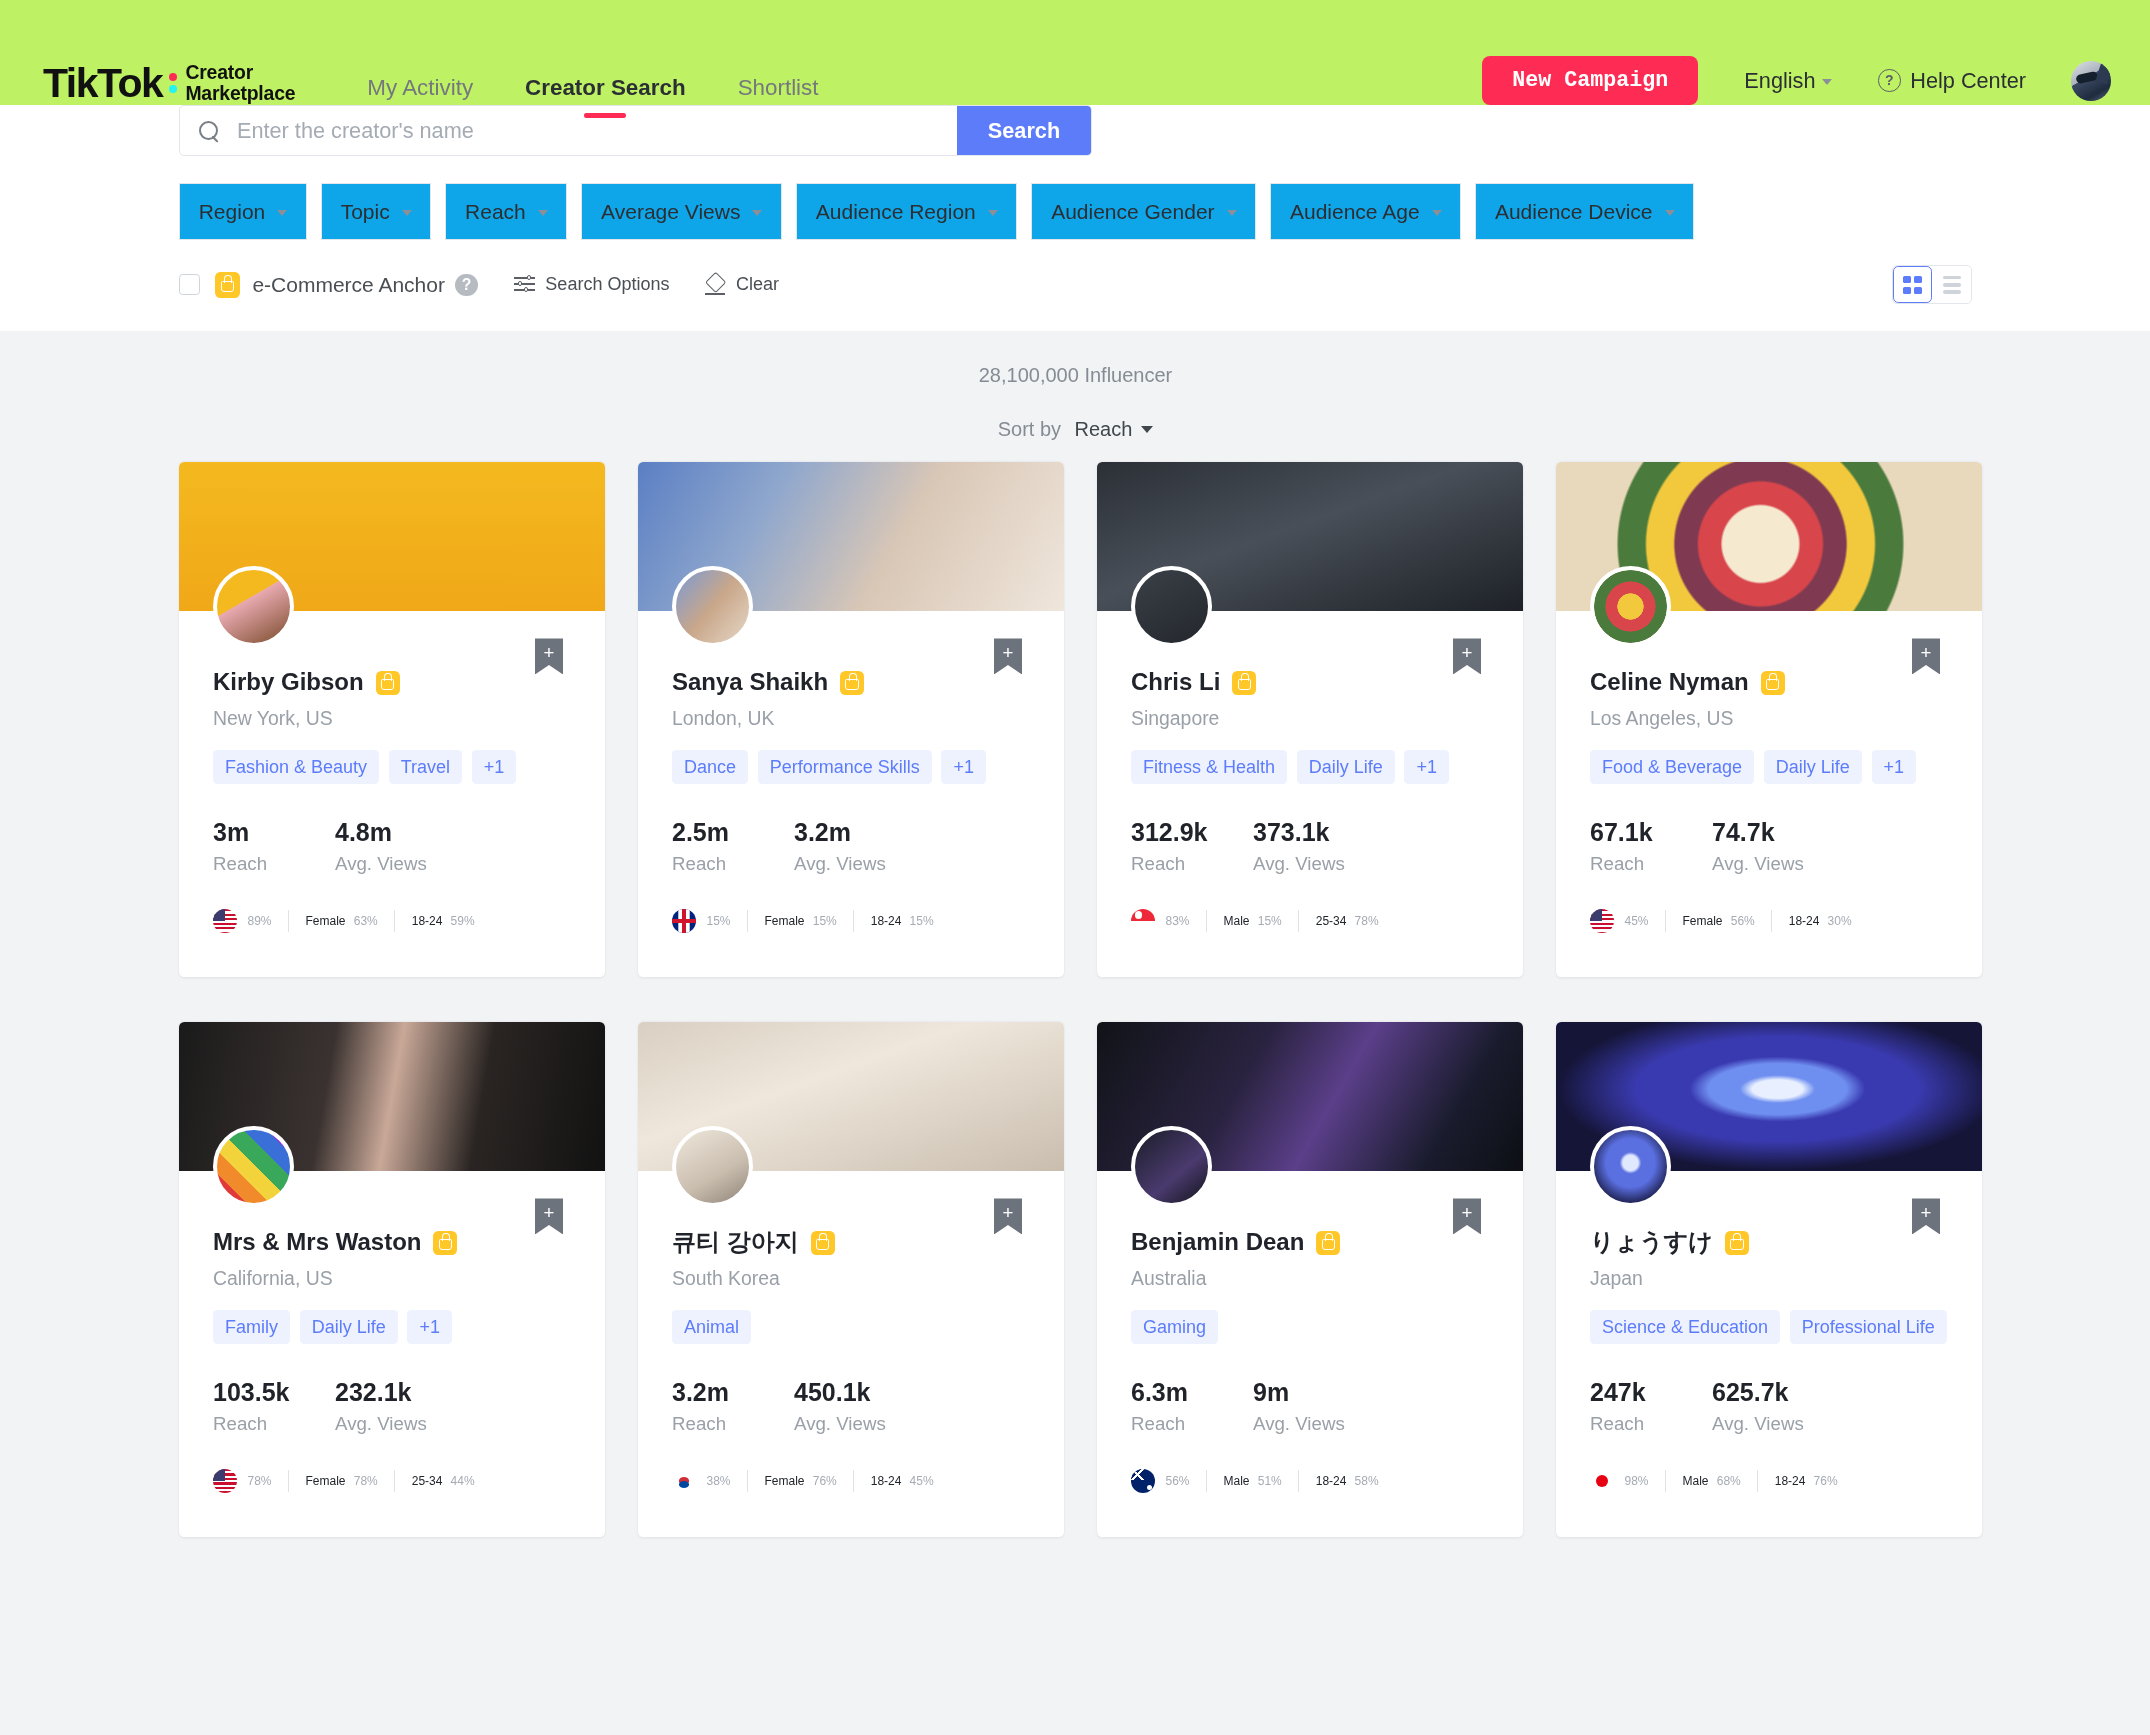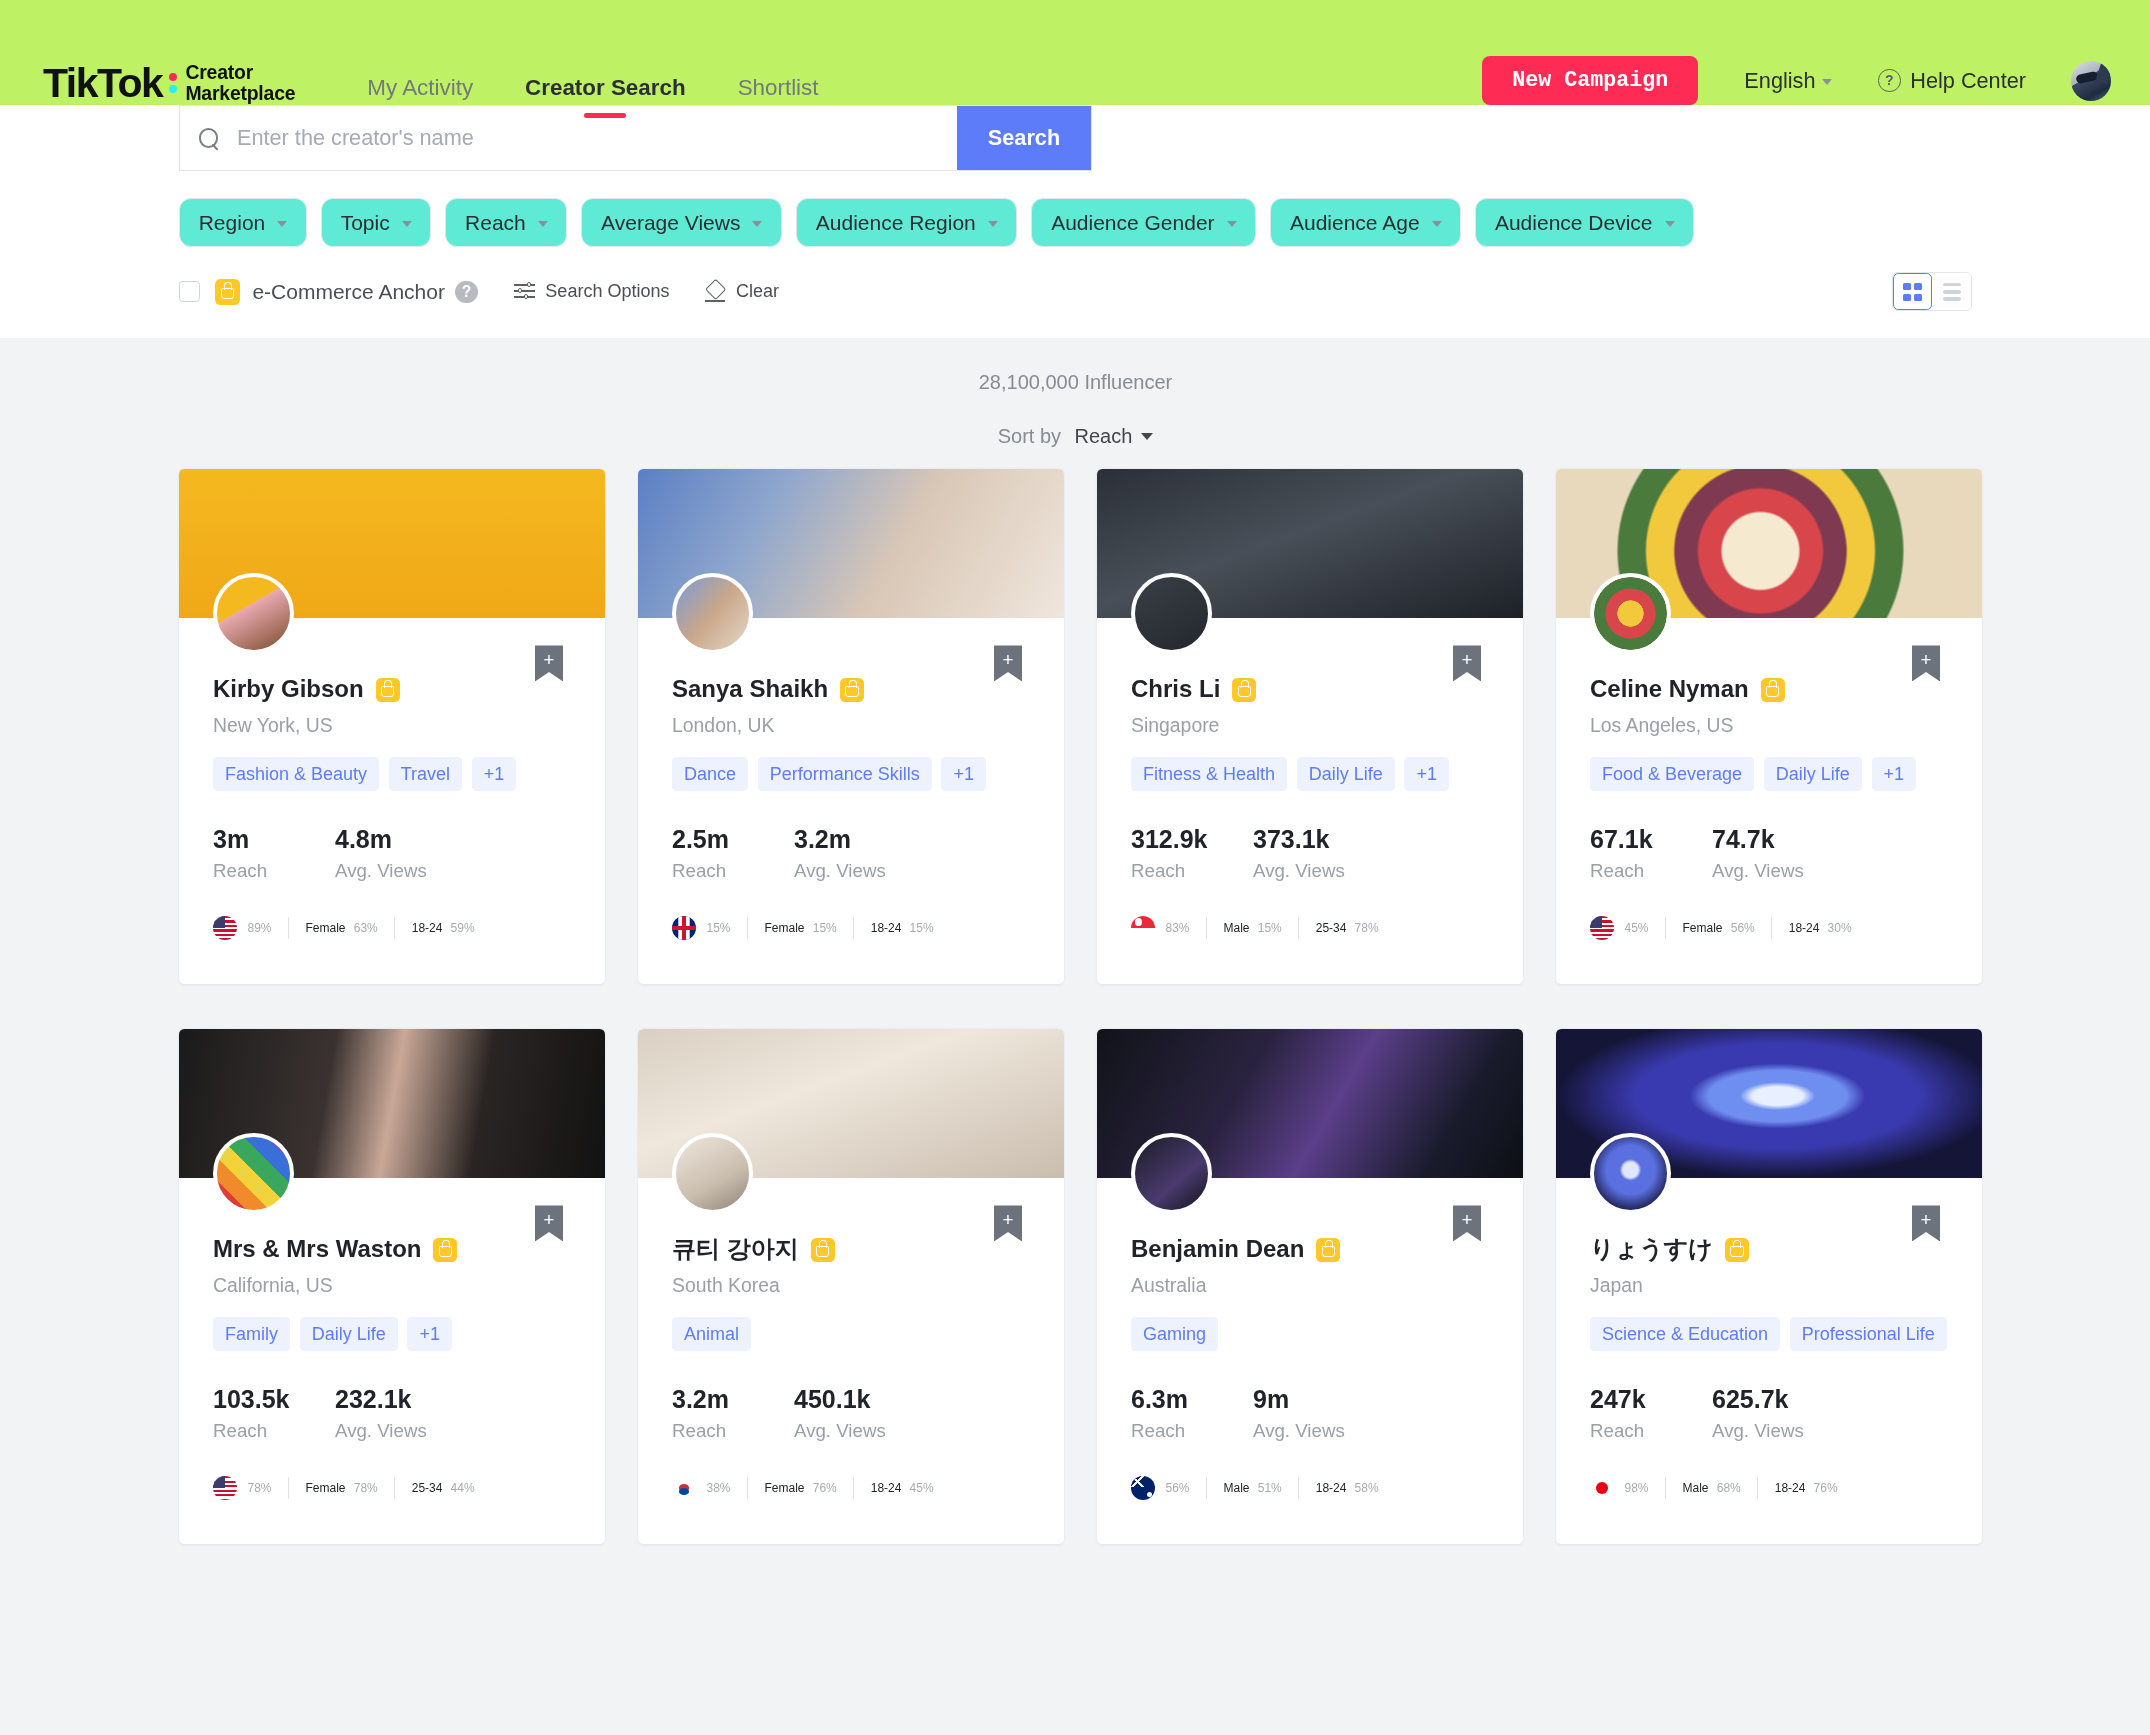--- a/index.html
+++ b/index.html
@@ -75,22 +75,22 @@
   .avatar-top::after {
     content:""; position:absolute; right:1.5px; top:3px; width:12px; height:19.4px;
     background:#2c3a52; transform: rotate(18deg);
   }
 
   
   .searchpanel { background: #fff; padding: 0 0 27px 0; }
   .inner { width: 2151px; padding-left: 179px; padding-right: 179px; }
 
   .searchbar {
-    display: flex; width: 913px; height: 66px;
-    border: 1.2px solid #e3e6ea; border-radius: 0; overflow: hidden;
+    display: flex; width: 913px; height: 51px;
+    border: 1.2px solid #e3e6ea; border-radius: 5px; overflow: hidden;
     background:#fff;
   }
   .searchbar .icon-wrap {
     width: 57px; display: flex; align-items: center; justify-content: center;
   }
   .mag { width: 20px; height: 20px; position: relative; display:block; }
   .mag::before {
     content:""; position:absolute; left:0; top:0; width: 15.7px; height: 15.7px;
     border: 2.1px solid #7a7f86; border-radius: 50%;
   }
@@ -103,22 +103,22 @@
     font-size: 21.7px; color: #2b2f33; background: transparent;
   }
   .searchbar input::placeholder { color: #a5abb3; }
   .btn-search {
     width: 134px; background: #5d7cfa; color: #fff; border: none;
     font-family: inherit; font-size: 21.7px; font-weight: 700; cursor: pointer;
   }
 
   .filters { display: flex; gap: 14px; margin-top: 27px; flex-wrap: nowrap; }
   .filter {
-    height: 49px; border: 1.2px solid #e3e6ea; border-radius: 12px;
-    background: #5eead4; display: flex; align-items: center; gap: 12px;
+    height: 57px; border: 1.2px solid #e3e6ea; border-radius: 0;
+    background: #0ea5e9; display: flex; align-items: center; gap: 12px;
     padding: 0 18.7px; font-size: 21px; color: #2b2f33; cursor: pointer;
     white-space: nowrap;
   }
   .chev {
     width: 0; height: 0; border-left: 6px solid transparent;
     border-right: 6px solid transparent; border-top: 6.7px solid #8b9098;
     flex: none; margin-top: 2.2px;
   }
   .chev.sm { border-left-width:5.2px; border-right-width:5.2px; border-top-width:6px; }
 

